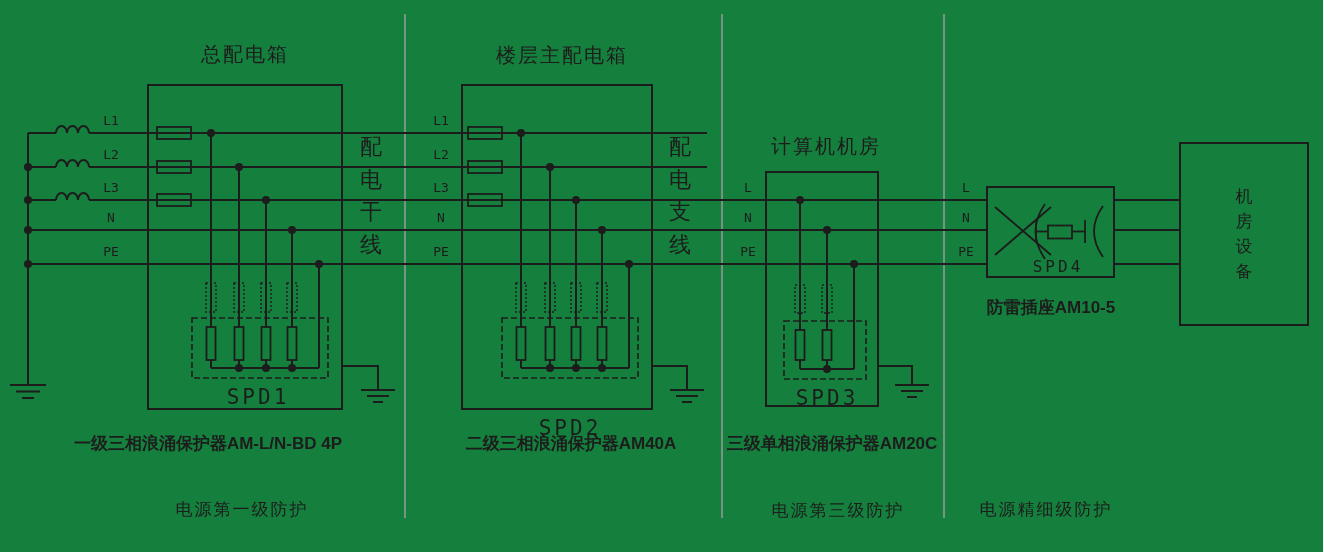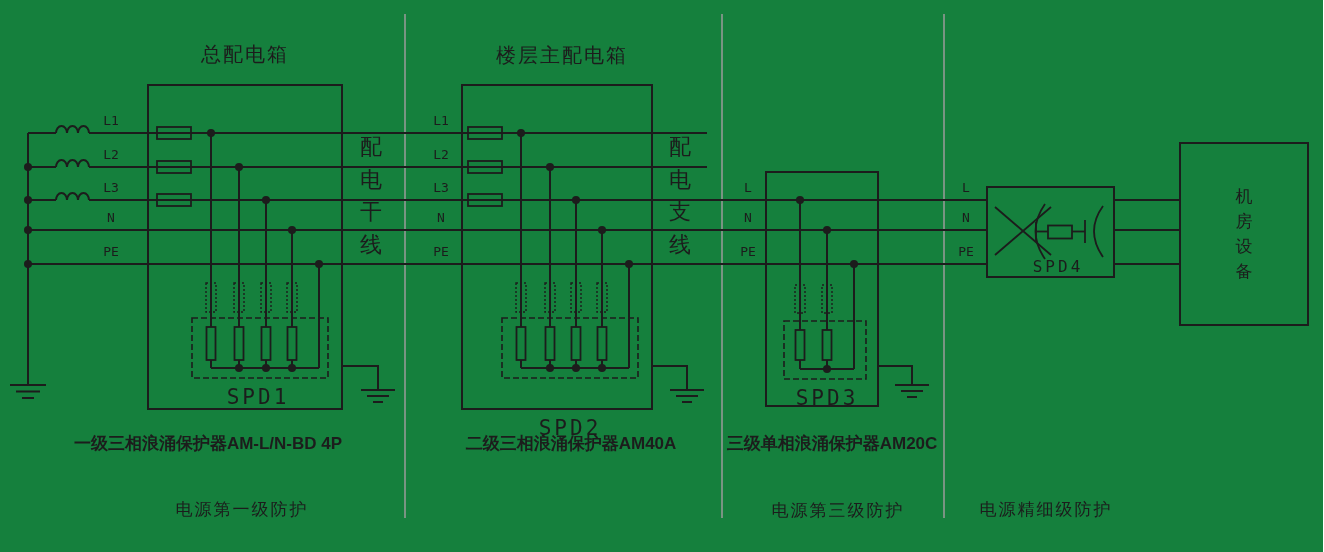--- a/index.html
+++ b/index.html
@@ -184,20 +184,21 @@
       </g>
     </g>
 
     <g>
       <rect x="1180" y="143" width="128" height="182"></rect>
     </g>
   </svg>
 
   <div class="lbl title" style="left:155px;top:41px;width:180px;">总配电箱</div>
   <div class="lbl title" style="left:472px;top:42px;width:180px;">楼层主配电箱</div>
+  <div class="lbl title" style="left:736px;top:133px;width:180px;">计算机机房</div>
 
   <div class="lbl busword" style="left:357px;top:131px;">配电干线</div>
   <div class="lbl busword" style="left:666px;top:131px;">配电支线</div>
 
   <div class="lbl wirelbl" style="left:89px;top:113px;">L1</div>
   <div class="lbl wirelbl" style="left:89px;top:147px;">L2</div>
   <div class="lbl wirelbl" style="left:89px;top:180px;">L3</div>
   <div class="lbl wirelbl" style="left:89px;top:210px;">N</div>
   <div class="lbl wirelbl" style="left:89px;top:244px;">PE</div>
 
@@ -216,20 +217,21 @@
   <div class="lbl wirelbl" style="left:944px;top:244px;">PE</div>
 
   <div class="lbl spdlbl" style="left:208px;top:385px;">SPD1</div>
   <div class="lbl spdlbl" style="left:520px;top:385px;margin-top:31px;">SPD2</div>
   <div class="lbl spdlbl" style="left:777px;top:386px;">SPD3</div>
   <div class="lbl spdlbl" style="left:1008px;top:257px;font-size:16px;">SPD4</div>
 
   <div class="lbl devlbl" style="left:38px;top:432px;">一级三相浪涌保护器AM-L/N-BD 4P</div>
   <div class="lbl devlbl" style="left:401px;top:432px;">二级三相浪涌保护器AM40A</div>
   <div class="lbl devlbl" style="left:662px;top:432px;">三级单相浪涌保护器AM20C</div>
+  <div class="lbl devlbl" style="left:881px;top:296px;">防雷插座AM10-5</div>
 
   <div class="lbl stagelbl" style="left:142px;top:498px;">电源第一级防护</div>
   <div class="lbl stagelbl" style="left:738px;top:499px;">电源第三级防护</div>
   <div class="lbl stagelbl" style="left:946px;top:498px;">电源精细级防护</div>
 
   <div class="lbl equipword" style="left:1231px;top:184px;">机房设备</div>
 
 </div>
 
 </body></html>

